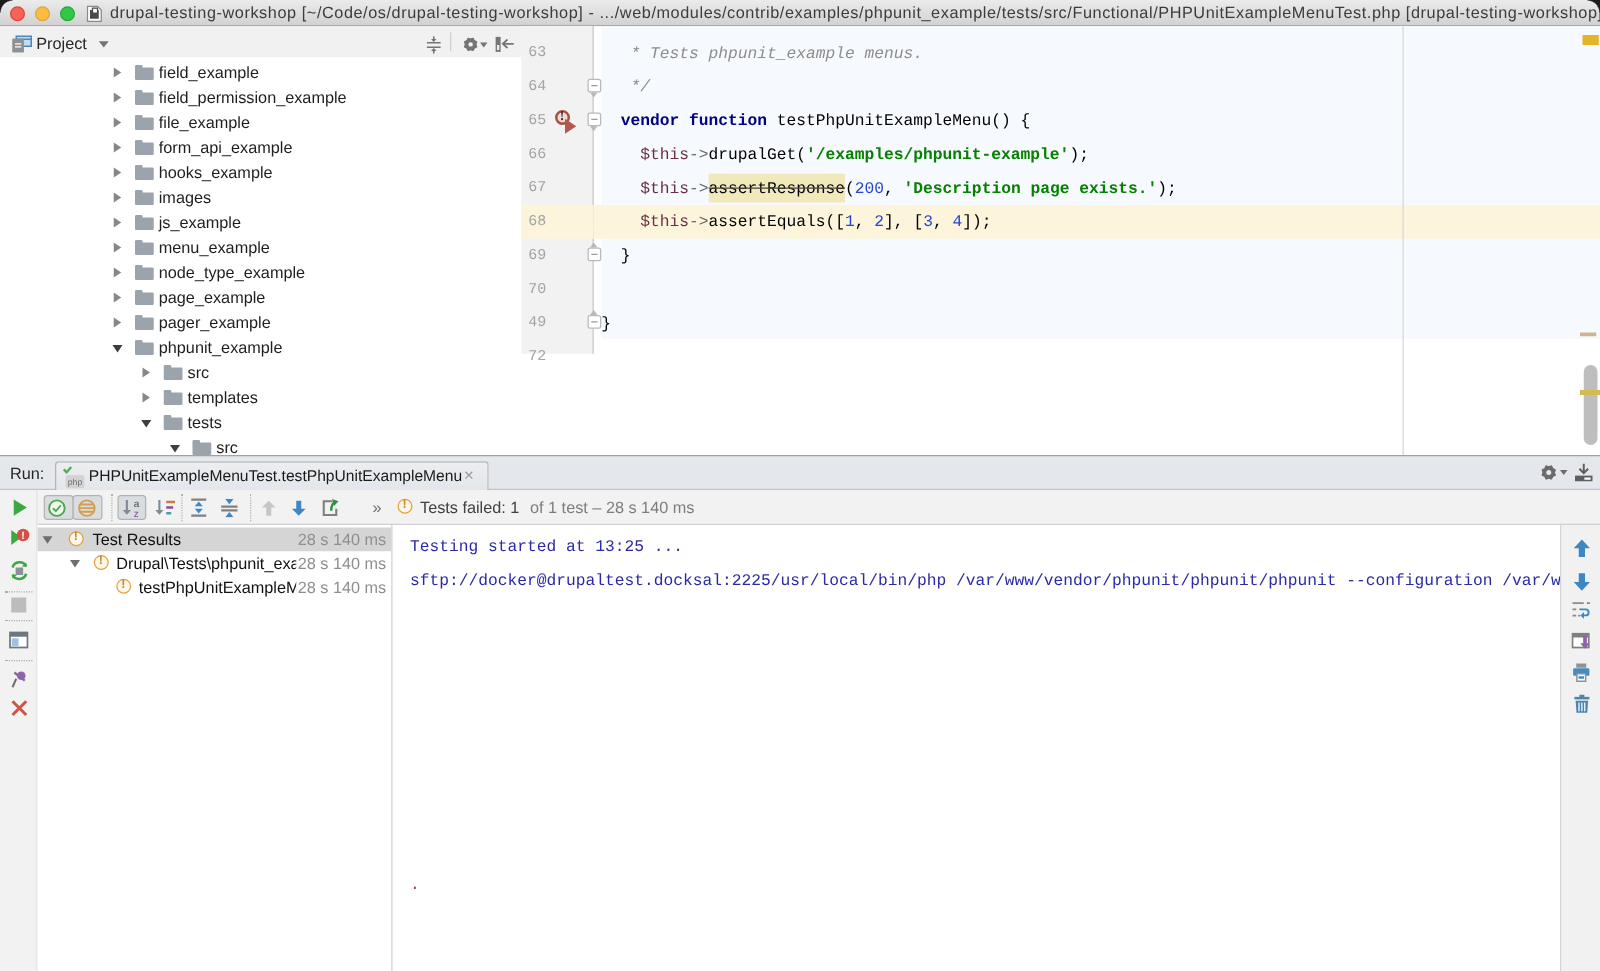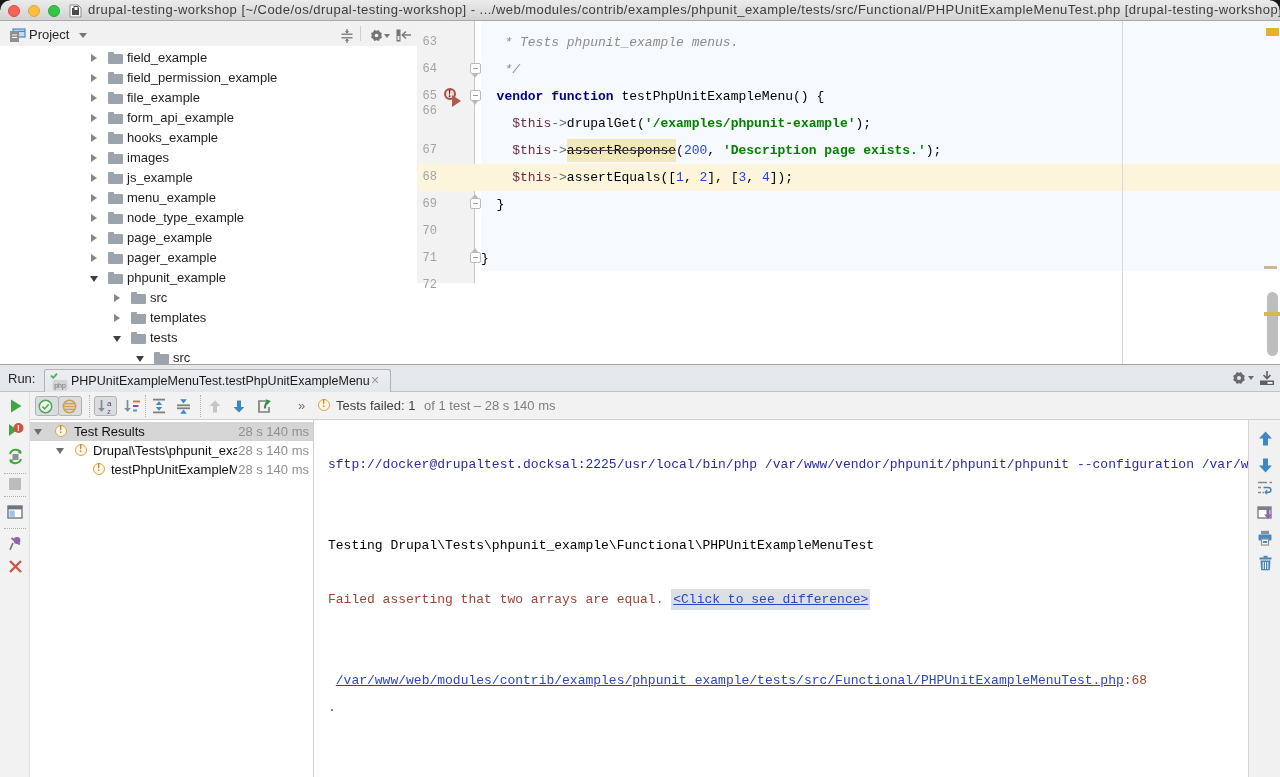--- a/index.html
+++ b/index.html
@@ -190,26 +190,26 @@
   </div>
 
 <div class="abs" id="editor">
   <div id="ed-blue"></div>
   <div id="curline"></div>
   <div id="gutter">
       <div style="position:absolute;left:0;top:142.5px;width:58px;height:27px;background:#fcf5dc"></div>
       <div class="lnum" style="top:7.5px">63</div>
       <div class="lnum" style="top:34.5px">64</div>
       <div class="lnum" style="top:61.5px">65</div>
-      <div class="lnum" style="top:77px">66</div>
+      <div class="lnum" style="top:89px">66</div>
       <div class="lnum" style="top:115.5px">67</div>
       <div class="lnum" style="top:142.5px">68</div>
       <div class="lnum" style="top:169.5px">69</div>
       <div class="lnum" style="top:196.5px">70</div>
-      <div class="lnum" style="top:223.5px">71</div>
+      <div class="lnum" style="top:223.5px">49</div>
       <div class="lnum" style="top:250.5px">72</div>
     </div>
   <div id="marginline"></div>
   <div id="codelines">
       <div class="cline" style="top:7.5px"><span class="cmt">   * Tests phpunit_example menus.</span></div>
       <div class="cline" style="top:34.5px"><span class="cmt">   */</span></div>
       <div class="cline" style="top:61.5px">  <span class="kw">vendor function</span> testPhpUnitExampleMenu() {</div>
       <div class="cline" style="top:88.5px">    <span class="var">$this</span><span class="op">-&gt;</span>drupalGet(<span class="str">'/examples/phpunit-example'</span>);</div>
       <div class="cline" style="top:115.5px">    <span class="var">$this</span><span class="op">-&gt;</span><span class="depr">assertResponse</span>(<span class="num">200</span>, <span class="str">'Description page exists.'</span>);</div>
       <div class="cline" style="top:142.5px">    <span class="var">$this</span><span class="op">-&gt;</span>assertEquals([<span class="num">1</span>, <span class="num">2</span>], [<span class="num">3</span>, <span class="num">4</span>]);</div>
@@ -386,24 +386,22 @@
   <div class="arr-e" style="left:26px;top:28px;border-top-color:#6e6e6e;"></div>
   <div class="warnball" style="left:45px;top:24px"></div>
   <div class="ttrow" style="left:63px;top:21px;width:144px;overflow:hidden">Drupal\Tests\phpunit_exam</div>
   <div class="ttime" style="top:21px;height:19px;line-height:19px">28 s 140 ms</div>
   <div class="warnball" style="left:63px;top:43px"></div>
   <div class="ttrow" style="left:81px;top:40px;width:126px;overflow:hidden">testPhpUnitExampleMe</div>
   <div class="ttime" style="top:40px;height:19px;line-height:19px">28 s 140 ms</div>
 </div>
 
 <div class="abs" id="console">
+  <div class="conline sys" style="top:3.5px">Testing started at 13:25 ...</div>
   <div class="conline sys" style="top:30.5px">sftp://docker@drupaltest.docksal:2225/usr/local/bin/php /var/www/vendor/phpunit/phpunit/phpunit --configuration /var/www</div>
-  <div class="conline" style="top:111.5px">Testing Drupal\Tests\phpunit_example\Functional\PHPUnitExampleMenuTest</div>
-  <div class="conline" style="top:165.5px"><span class="err">Failed asserting that two arrays are equal. </span><span class="lnk lnkhl">&lt;Click to see difference&gt;</span></div>
-  <div class="conline" style="top:246.5px"> <span class="lnk">/var/www/web/modules/contrib/examples/phpunit_example/tests/src/Functional/PHPUnitExampleMenuTest.php</span><span class="err">:68</span></div>
   <div class="conline err" style="top:273.5px">.</div>
 </div>
 
 <div class="abs" id="rstrip">
   <svg class="icon" style="left:9px;top:11px" width="15" height="15" viewBox="0 0 15 15">
     <path d="M7.5 0.5 L14 7.5 L10 7.5 L10 14.5 L5 14.5 L5 7.5 L1 7.5 Z" fill="#3d87c4"></path>
   </svg>
   <svg class="icon" style="left:9px;top:38px" width="15" height="15" viewBox="0 0 15 15">
     <path d="M7.5 14.5 L14 7.5 L10 7.5 L10 0.5 L5 0.5 L5 7.5 L1 7.5 Z" fill="#3d87c4"></path>
   </svg>

